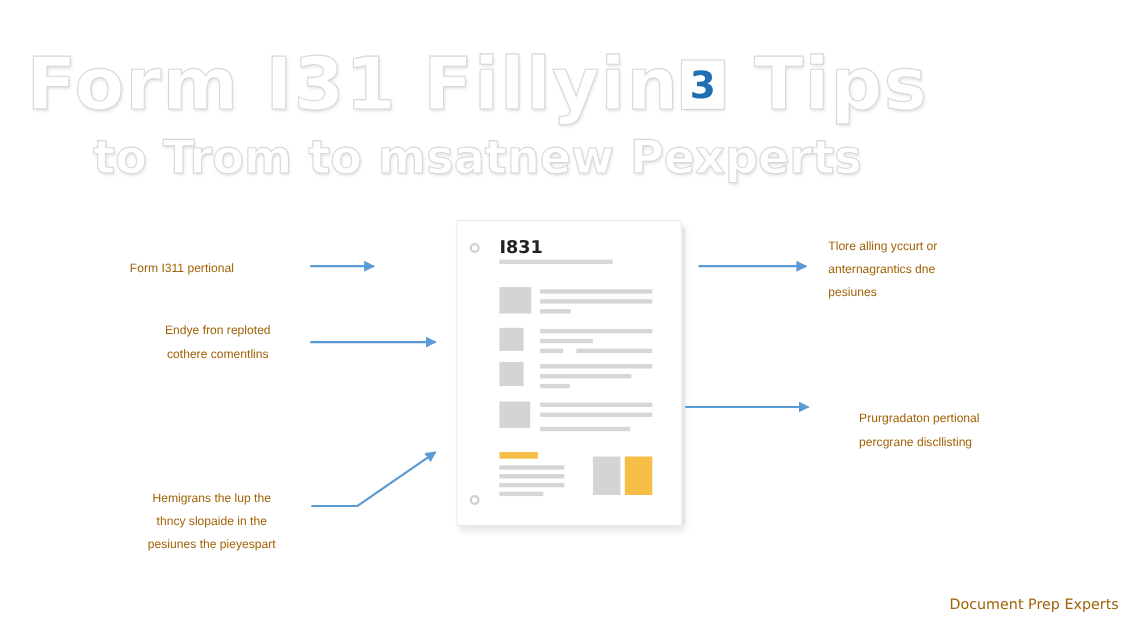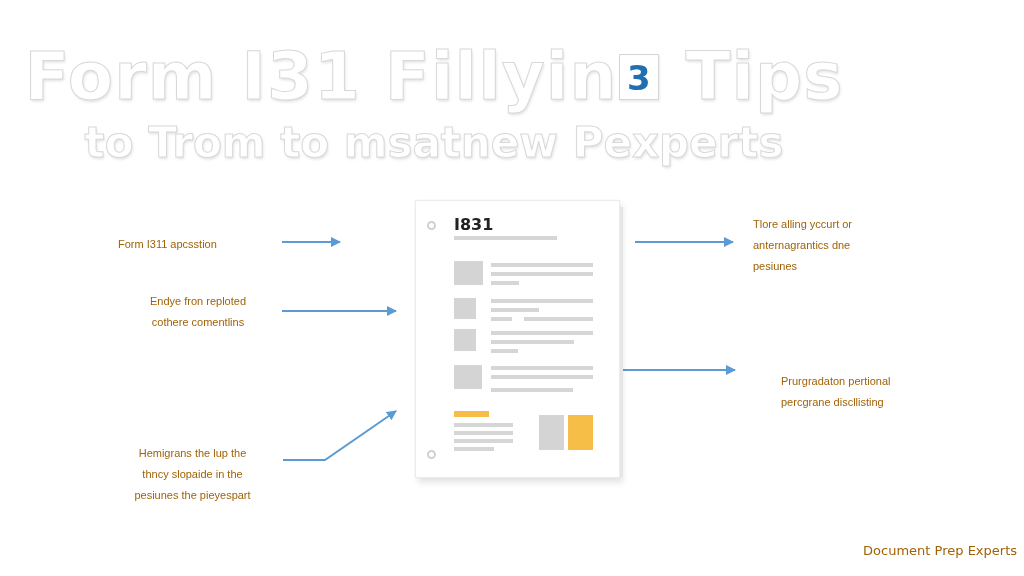--- a/index.html
+++ b/index.html
@@ -52,21 +52,21 @@
 </style>
 </head>
 <body>
 
 <div class="title title-1">
   <span>Form I31 Fillyin</span><span class="badge">3</span><span> Tips</span>
 </div>
 <div class="title title-2">to Trom to msatnew Pexperts</div>
 
 <div class="label right-align" style="left:118px; top:234px;">
-  <div>Form I311 apcsstion</div>
+  <div>Form I311 pertional</div>
 </div>
 <div class="label center-align" style="left:112px; top:291px; width:172px;">
   <div>Endye fron reploted</div>
   <div>cothere comentlins</div>
 </div>
 <div class="label center-align" style="left:100px; top:443px; width:185px;">
   <div>Hemigrans the lup the</div>
   <div>thncy slopaide in the</div>
   <div>pesiunes the pieyespart</div>
 </div>

